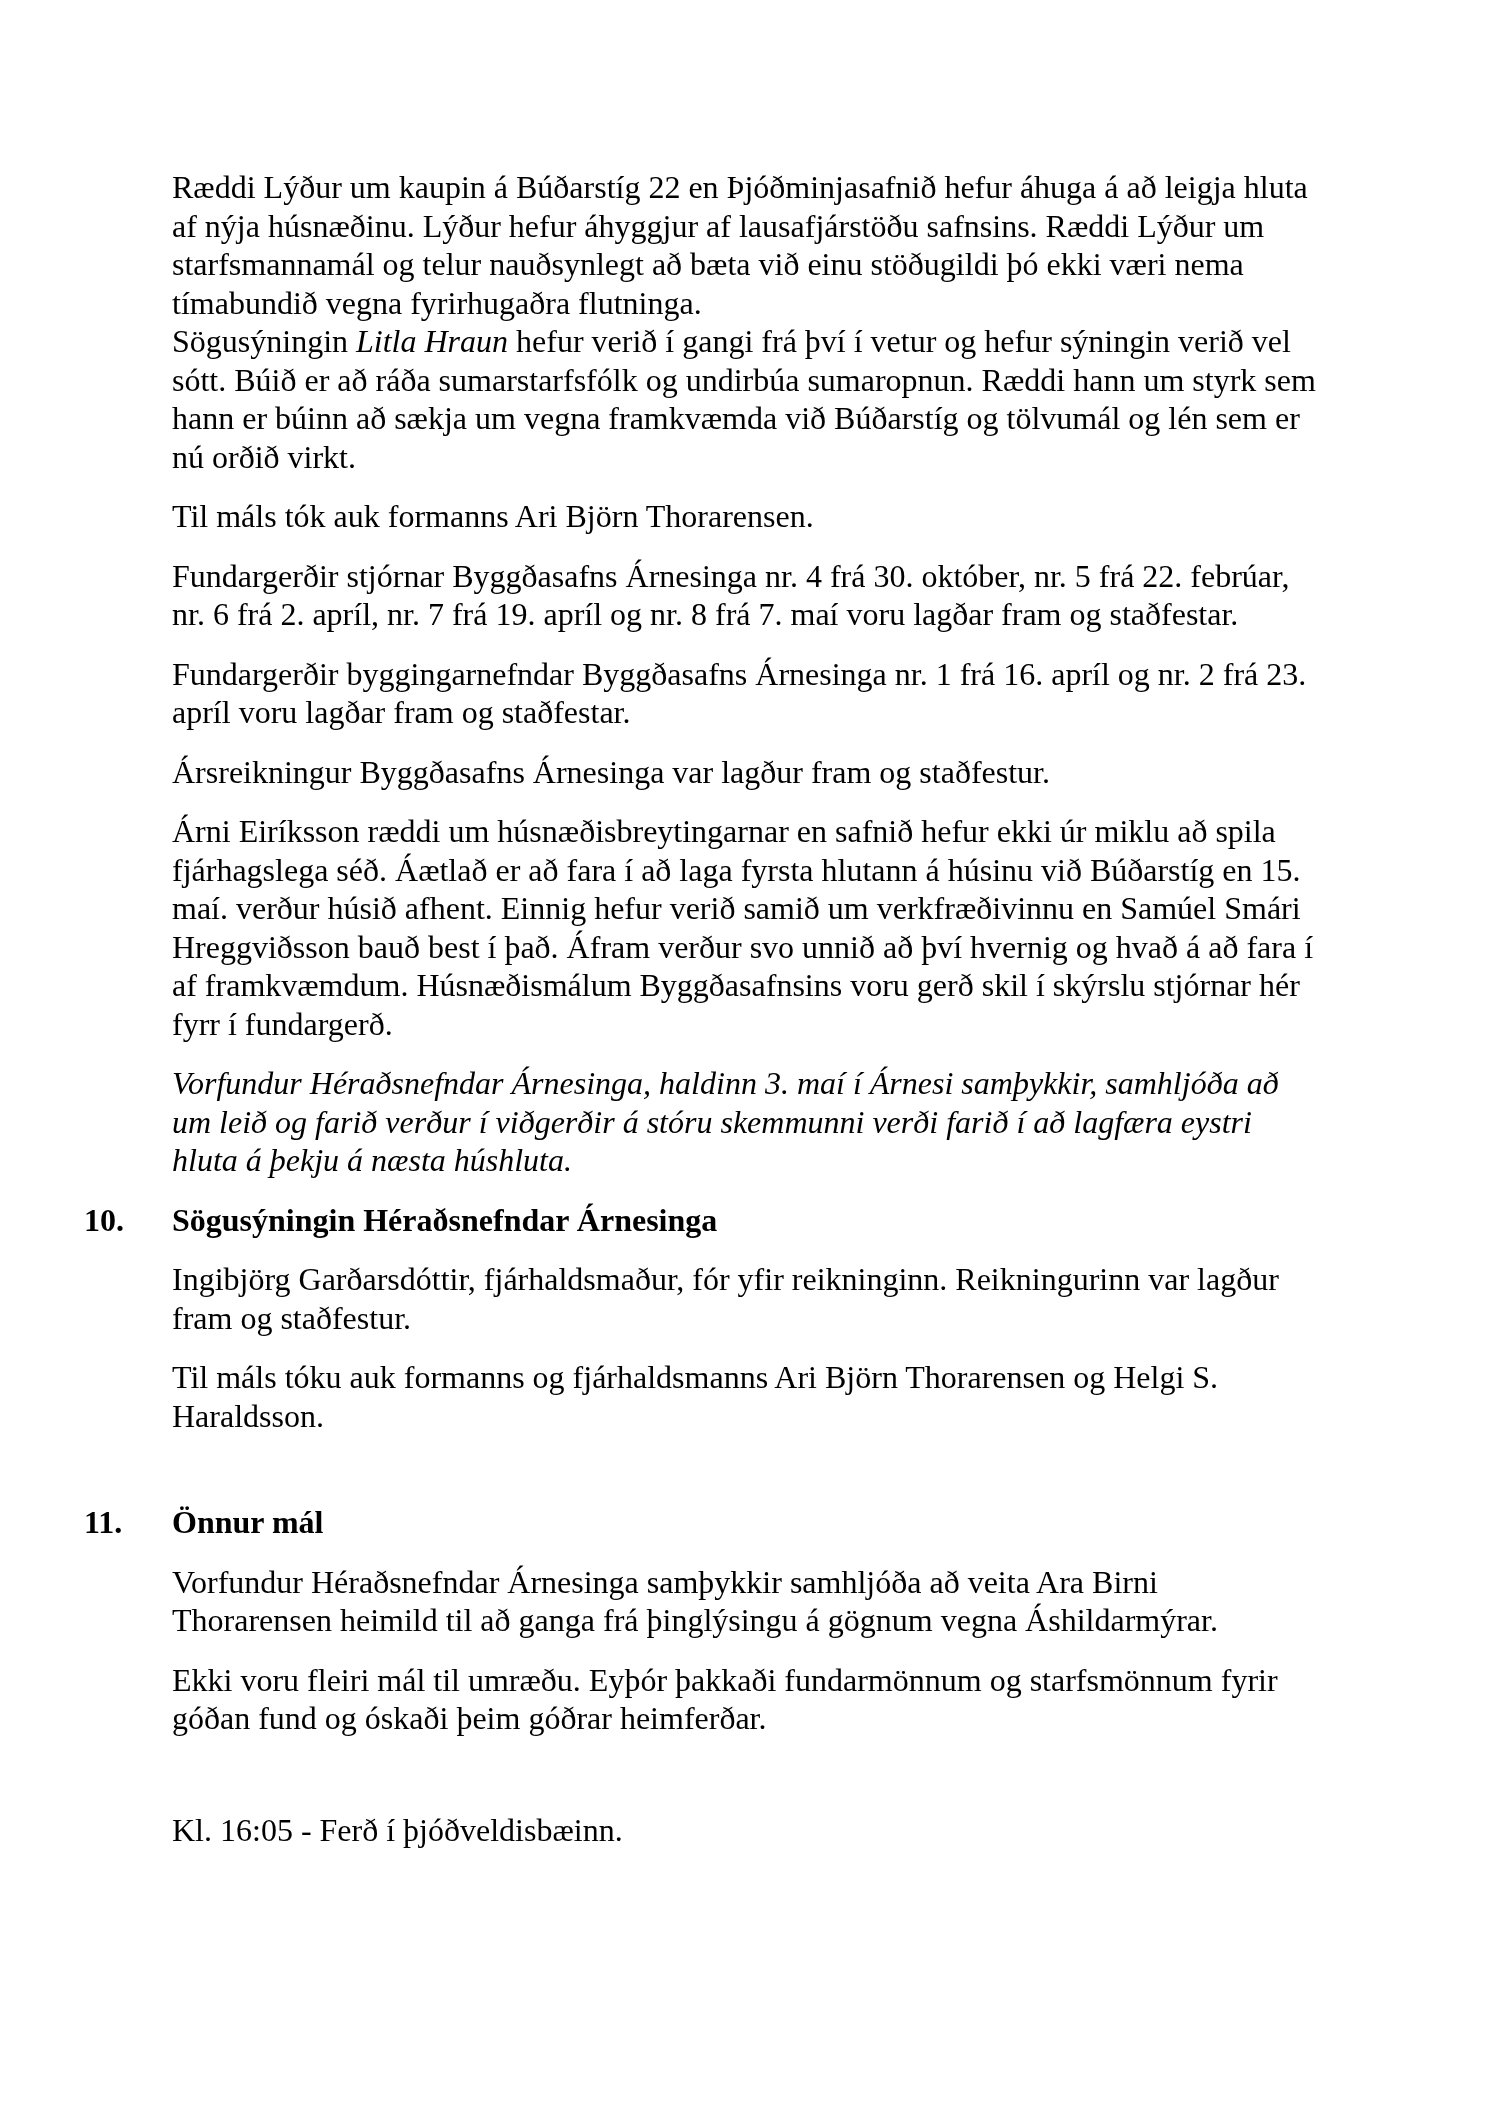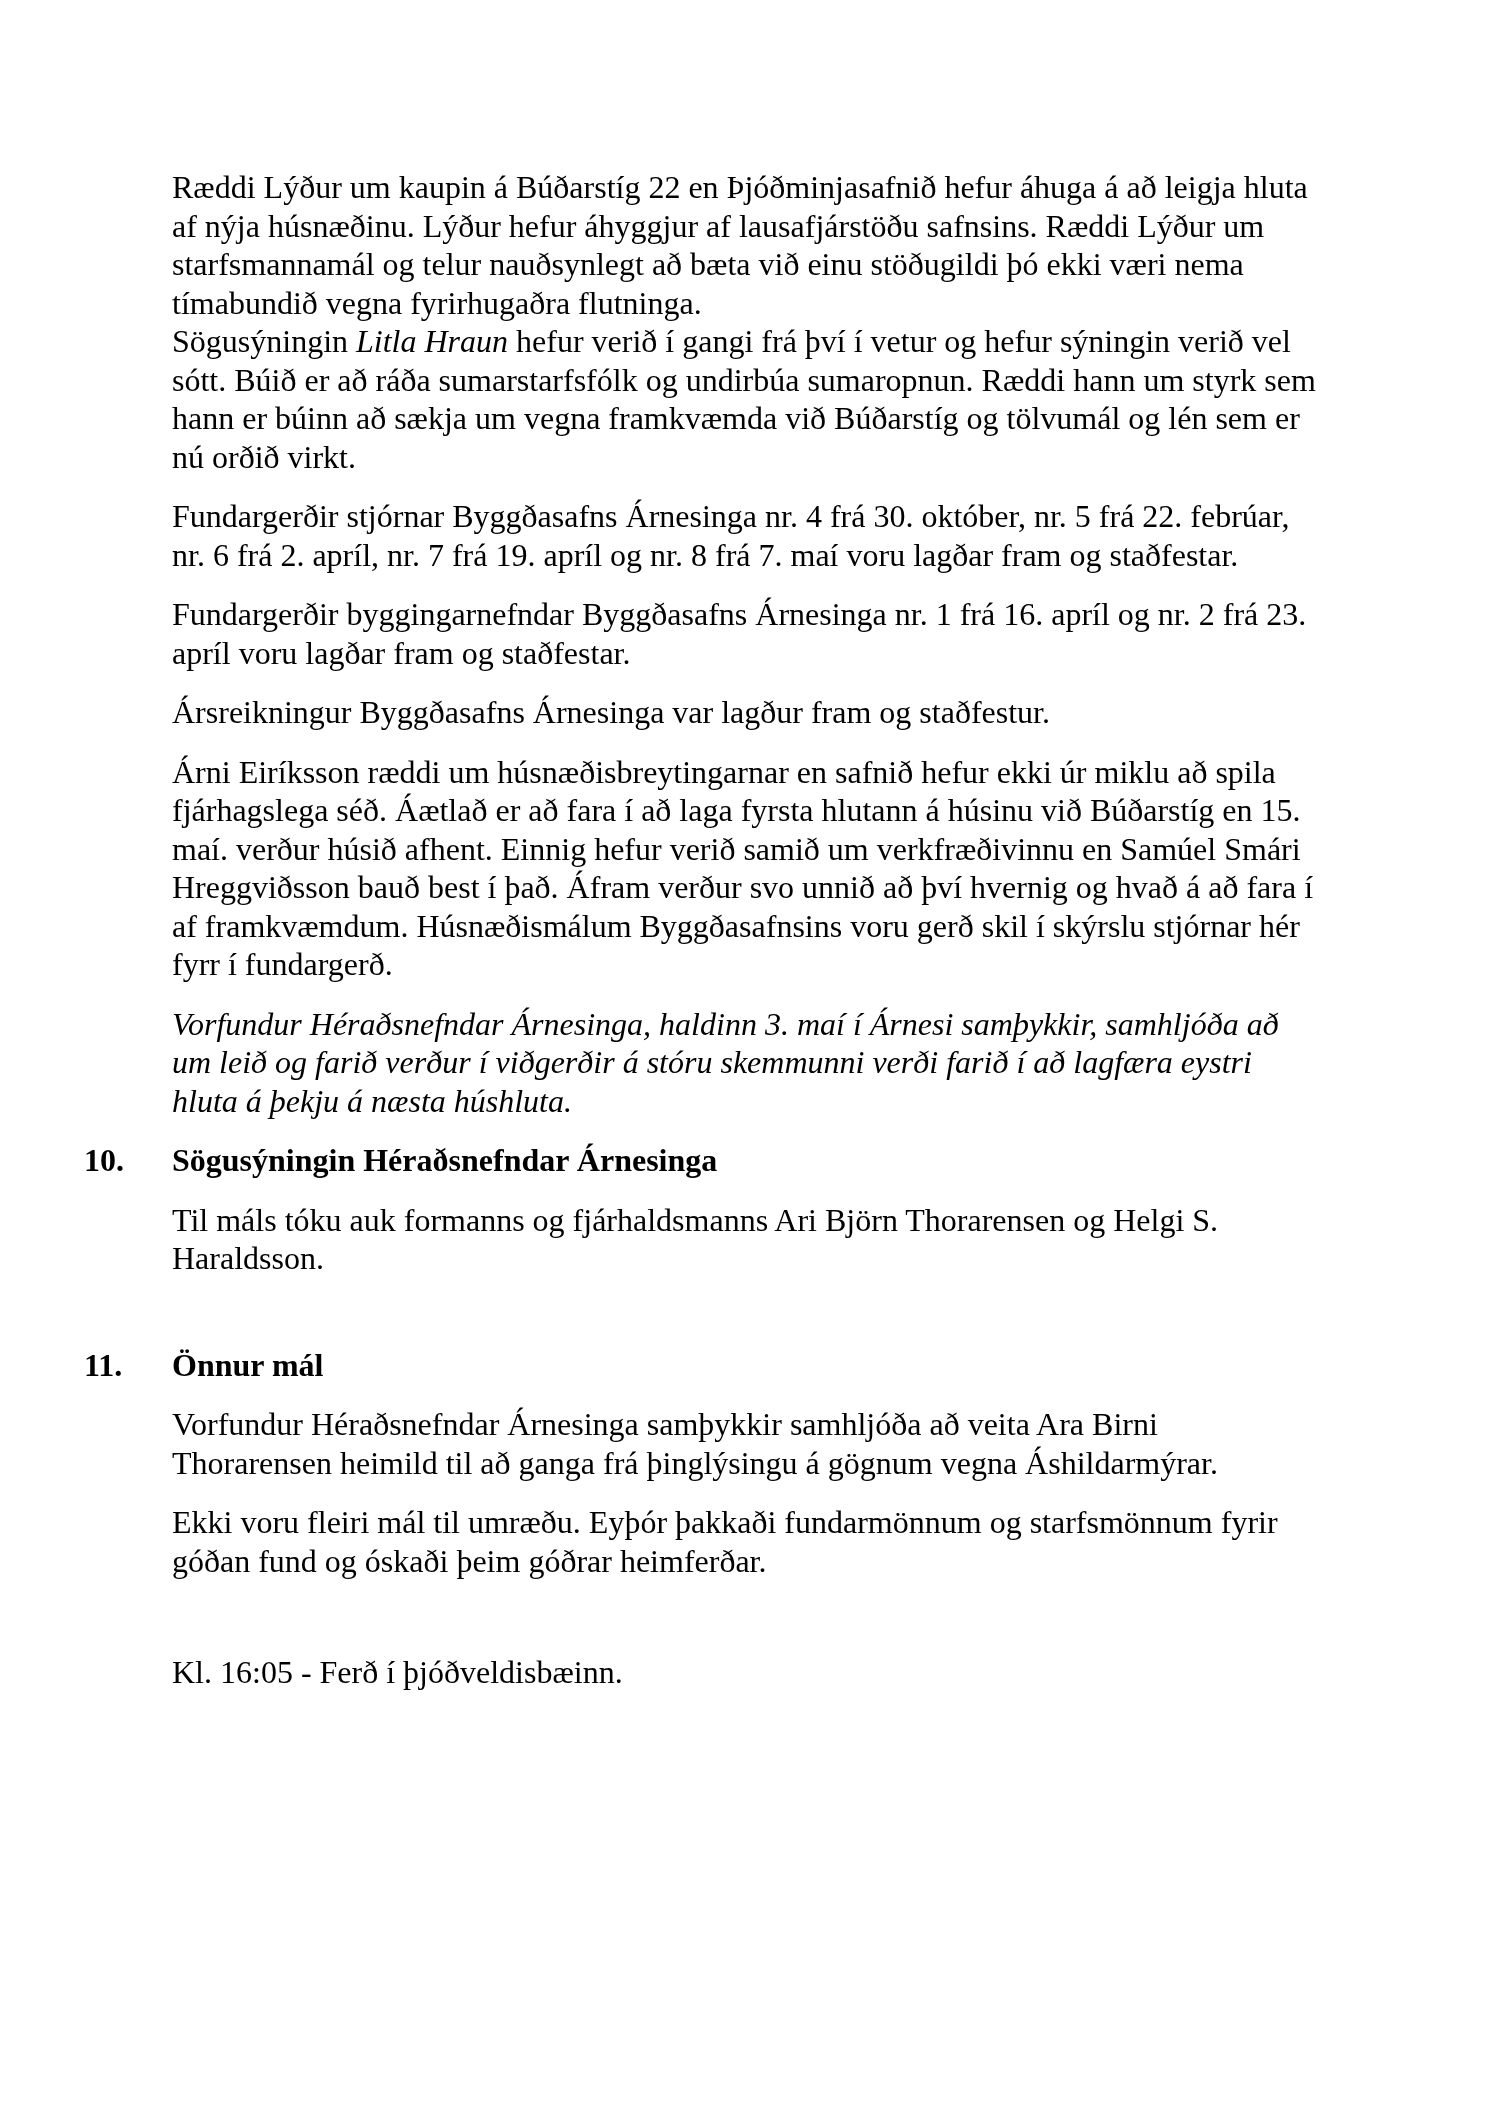--- a/index.html
+++ b/index.html
@@ -47,36 +47,38 @@
 </head>
 <body>
 
 <div class="page">
   <div class="doc">
 
     <p class="no-gap">Ræddi Lýður um kaupin á Búðarstíg 22 en Þjóðminjasafnið hefur áhuga á að leigja hluta af nýja húsnæðinu. Lýður hefur áhyggjur af lausafjárstöðu safnsins. Ræddi Lýður um starfsmannamál og telur nauðsynlegt að bæta við einu stöðugildi þó ekki væri nema tímabundið vegna fyrirhugaðra flutninga.</p>
 
     <p><span>Sögusýningin </span><em class="inline-italic">Litla Hraun</em><span> hefur verið í gangi frá því í vetur og hefur sýningin verið vel sótt. Búið er að ráða sumarstarfsfólk og undirbúa sumaropnun. Ræddi hann um styrk sem hann er búinn að sækja um vegna framkvæmda við Búðarstíg og tölvumál og lén sem er nú orðið virkt.</span></p>
 
+    <p>Til máls tók auk formanns Ari Björn Thorarensen.</p>
 
     <p>Fundargerðir stjórnar Byggðasafns Árnesinga nr. 4 frá 30. október, nr. 5 frá 22. febrúar, nr. 6 frá 2. apríl, nr. 7 frá 19. apríl og nr. 8 frá 7. maí voru lagðar fram og staðfestar.</p>
 
     <p>Fundargerðir byggingarnefndar Byggðasafns Árnesinga nr. 1 frá 16. apríl og nr. 2 frá 23. apríl voru lagðar fram og staðfestar.</p>
 
     <p>Ársreikningur Byggðasafns Árnesinga var lagður fram og staðfestur.</p>
 
     <p>Árni Eiríksson ræddi um húsnæðisbreytingarnar  en safnið hefur ekki úr miklu að spila fjárhagslega séð. Áætlað er að fara í að laga fyrsta hlutann á húsinu við Búðarstíg en 15. maí. verður húsið afhent. Einnig hefur verið samið um verkfræðivinnu en Samúel Smári Hreggviðsson bauð best í það. Áfram verður svo unnið að því hvernig og hvað á að fara í af framkvæmdum. Húsnæðismálum Byggðasafnsins voru gerð skil í skýrslu stjórnar hér fyrr í fundargerð.</p>
 
     <p class="resolution">Vorfundur Héraðsnefndar Árnesinga, haldinn 3. maí í Árnesi samþykkir, samhljóða að um leið og farið verður  í viðgerðir á stóru skemmunni verði farið í að lagfæra eystri hluta á þekju á næsta húshluta.</p>
 
     <div class="heading">
       <span class="h-num">10.</span>
       <span class="h-title">Sögusýningin Héraðsnefndar Árnesinga</span>
     </div>
 
+    <p>Ingibjörg Garðarsdóttir, fjárhaldsmaður, fór yfir reikninginn. Reikningurinn var lagður fram og staðfestur.</p>
 
     <p class="gap-xl">Til máls tóku auk formanns og fjárhaldsmanns Ari Björn Thorarensen og Helgi S. Haraldsson.</p>
 
     <div class="heading">
       <span class="h-num">11.</span>
       <span class="h-title">Önnur mál</span>
     </div>
 
     <p>Vorfundur Héraðsnefndar Árnesinga samþykkir samhljóða að veita Ara Birni Thorarensen heimild til að ganga frá þinglýsingu á gögnum vegna Áshildarmýrar.</p>
 

